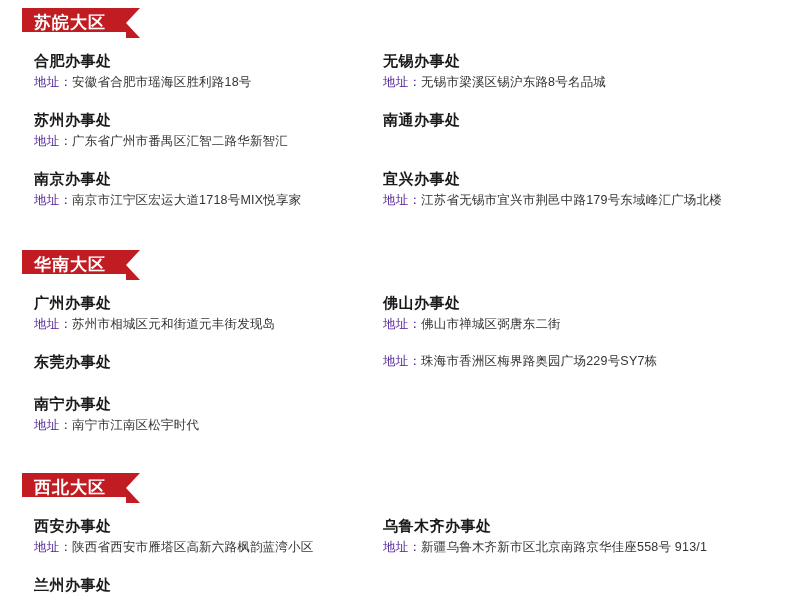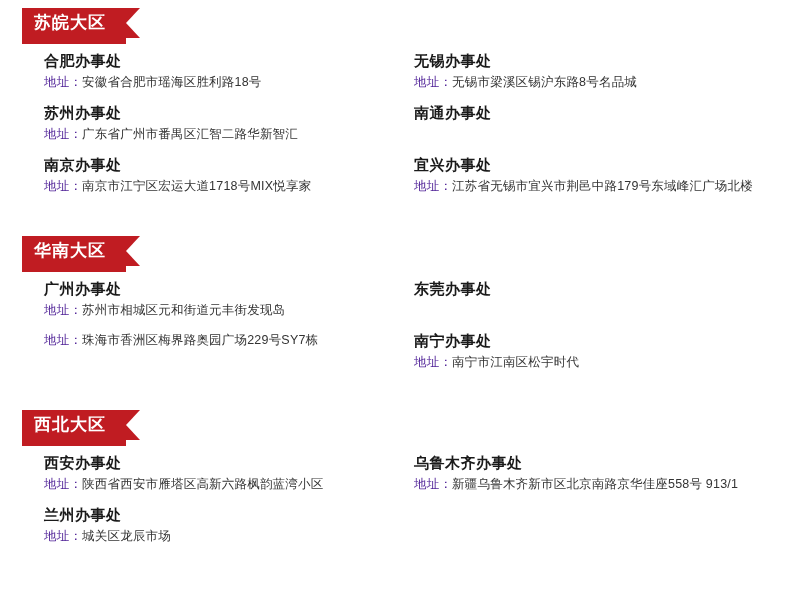--- a/index.html
+++ b/index.html
@@ -33,42 +33,43 @@
   .ribbon {
     position: relative;
     display: inline-block;
     background: #c01c22;
     color: #ffffff;
     font-size: 17px;
     font-weight: bold;
     line-height: 30px;
     padding: 0 20px 0 12px;
     letter-spacing: 1px;
-    height: 36px;
+    height: 24px;
     vertical-align: top;
   }
   .ribbon::after {
     content: "";
     position: absolute;
     right: -14px;
     top: 0;
     width: 0;
     height: 0;
     border-top: 15px solid #c01c22;
     border-bottom: 15px solid #c01c22;
     border-right: 14px solid transparent;
   }
   .office-grid {
     display: grid;
     grid-template-columns: 342px 1fr;
     column-gap: 28px;
     row-gap: 0;
-    padding-left: 44px;
+    padding-left: 34px;
     padding-right: 10px;
     margin-top: 14px;
+    gap: 7px;
   }
   .office {
     margin-bottom: 13px;
   }
   .office-name {
     font-size: 15px;
     font-weight: bold;
     color: #1a1a1a;
     margin: 0 0 3px 0;
     letter-spacing: 0.5px;
@@ -129,20 +130,24 @@
   <div class="region">
     <div class="region-header">
       <span class="ribbon">华南大区</span>
     </div>
     <div class="office-grid">
       <div class="office">
         <div class="office-name">广州办事处</div>
         <div class="office-addr"><span class="addr-label">地址：</span><span>苏州市相城区元和街道元丰街发现岛</span></div>
       </div>
       <div class="office">
+        <div class="office-name">佛山办事处</div>
+        <div class="office-addr"><span class="addr-label">地址：</span><span>佛山市禅城区弼唐东二街</span></div>
+      </div>
+      <div class="office">
         <div class="office-name">东莞办事处</div>
       </div>
       <div class="office">
         <div class="office-addr"><span class="addr-label">地址：</span><span>珠海市香洲区梅界路奥园广场229号SY7栋</span></div>
       </div>
       <div class="office">
         <div class="office-name">南宁办事处</div>
         <div class="office-addr"><span class="addr-label">地址：</span><span>南宁市江南区松宇时代</span></div>
       </div>
     </div>

